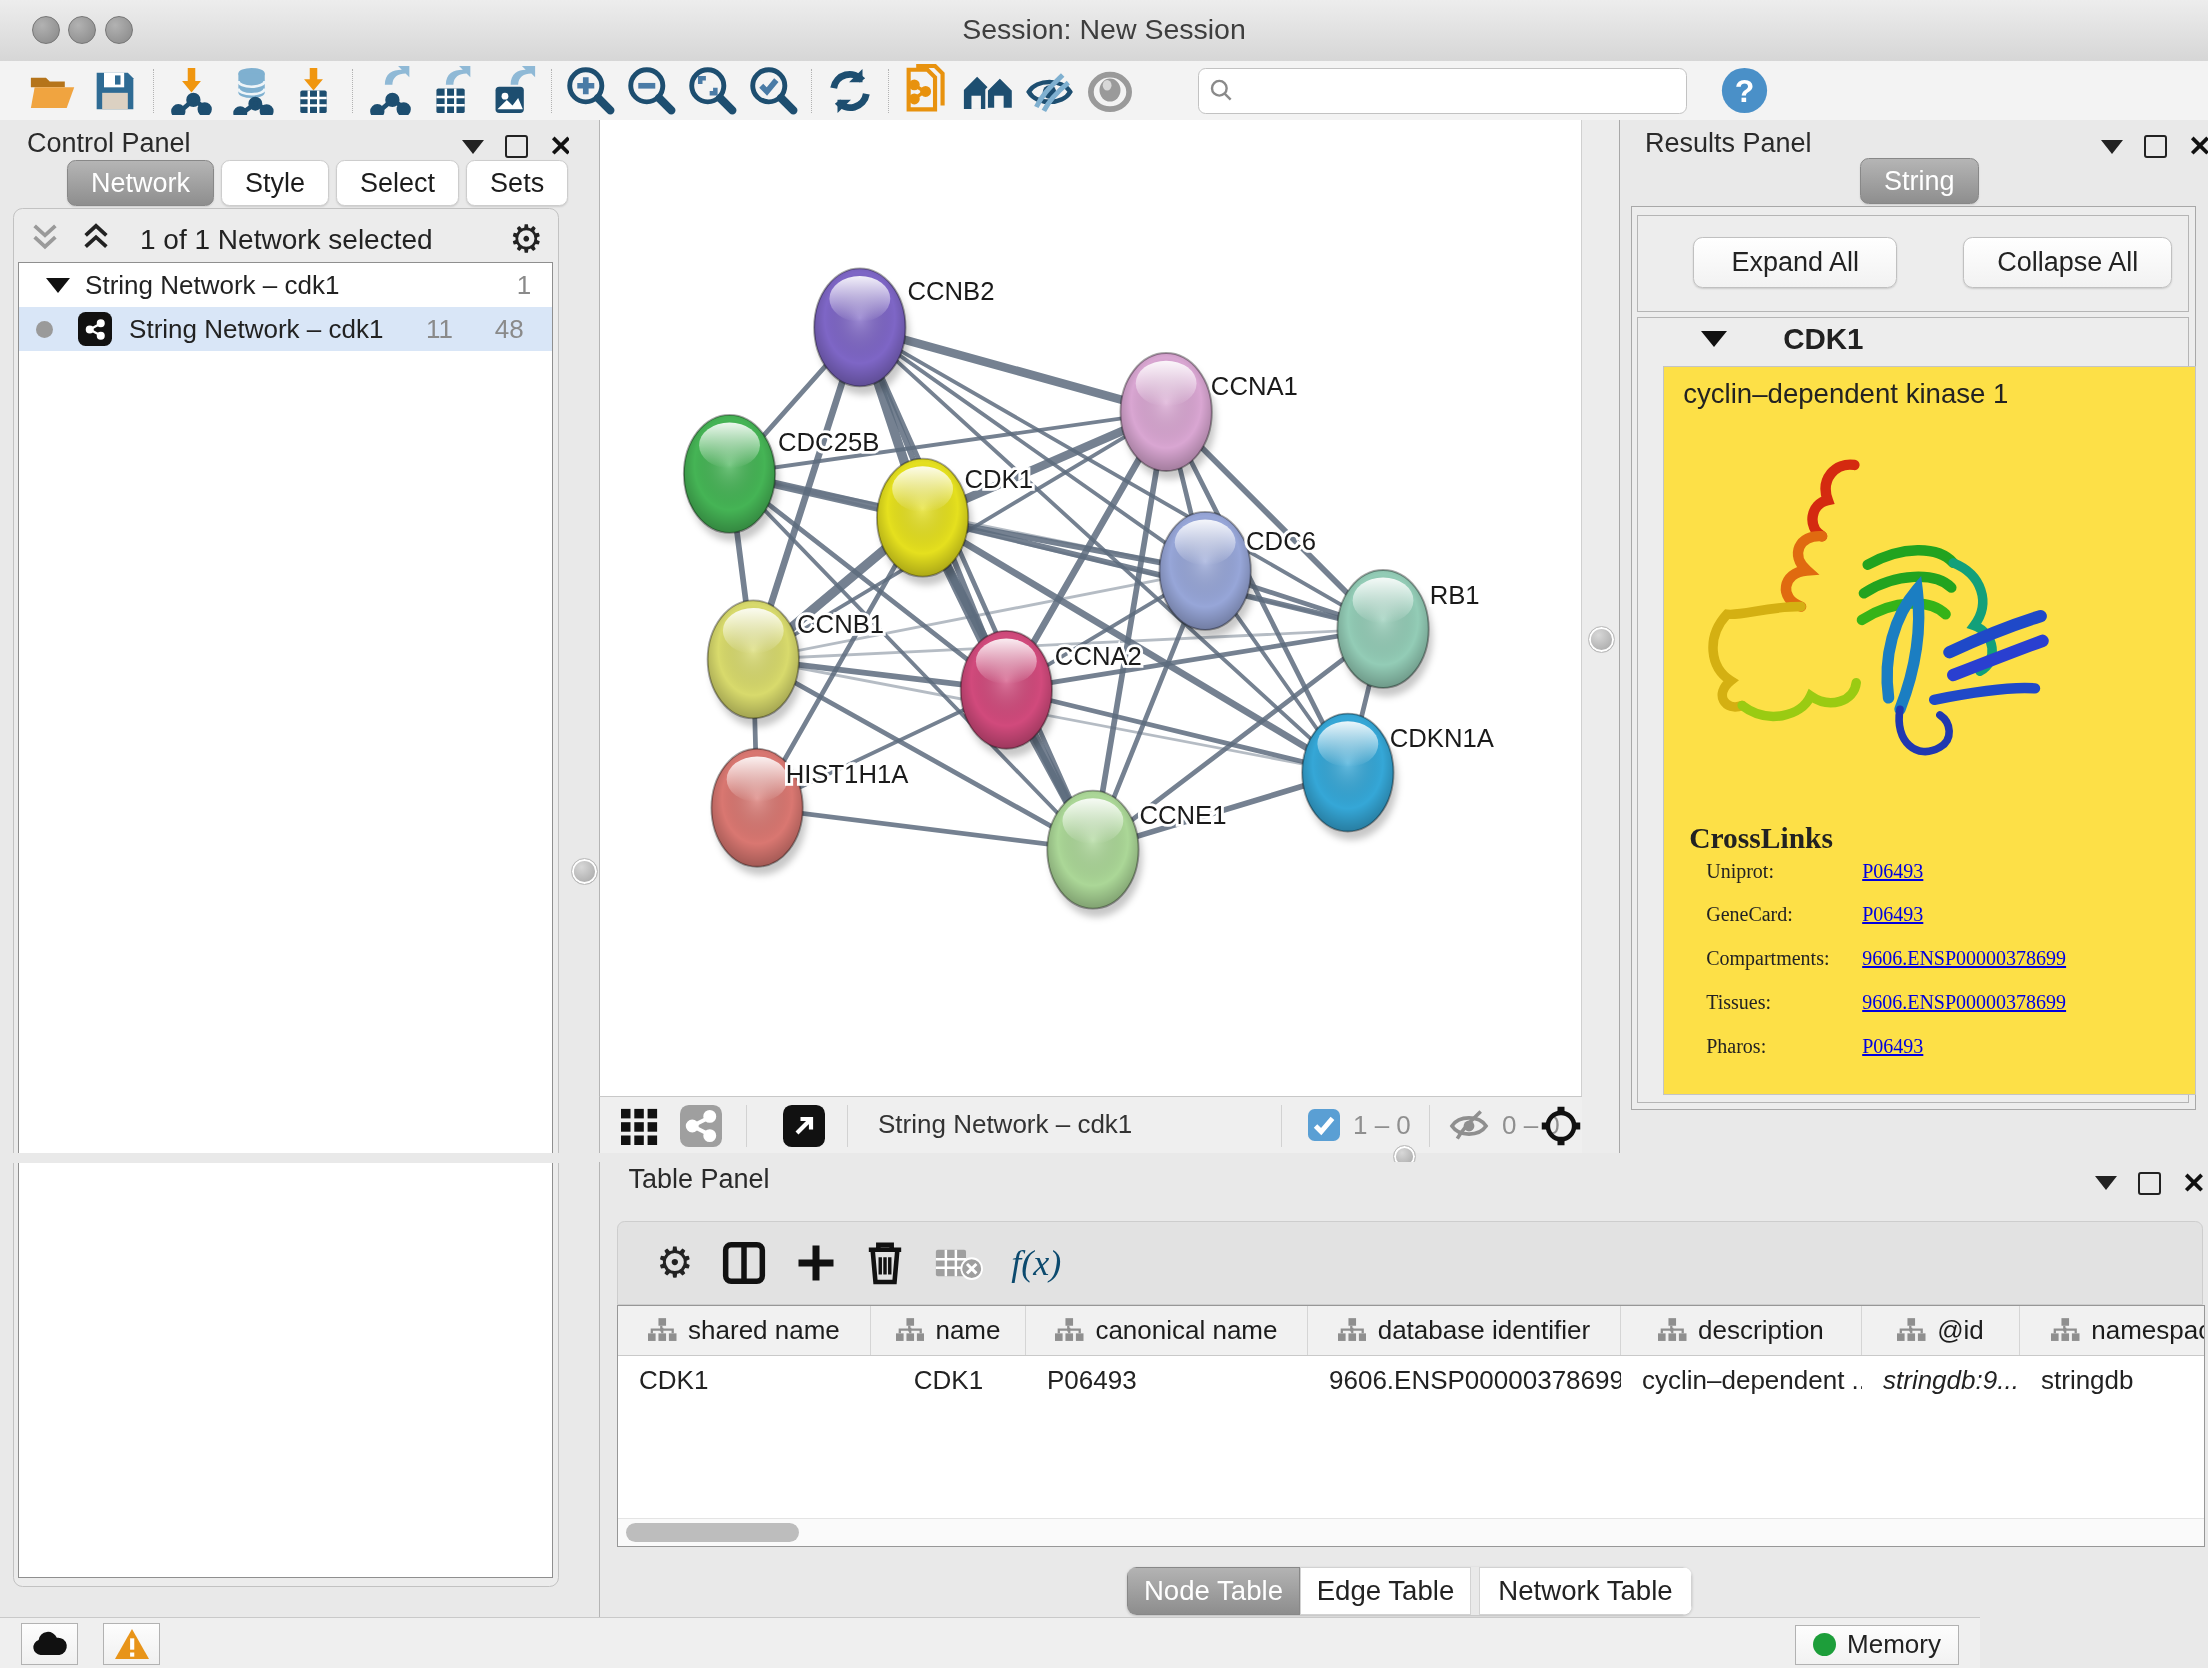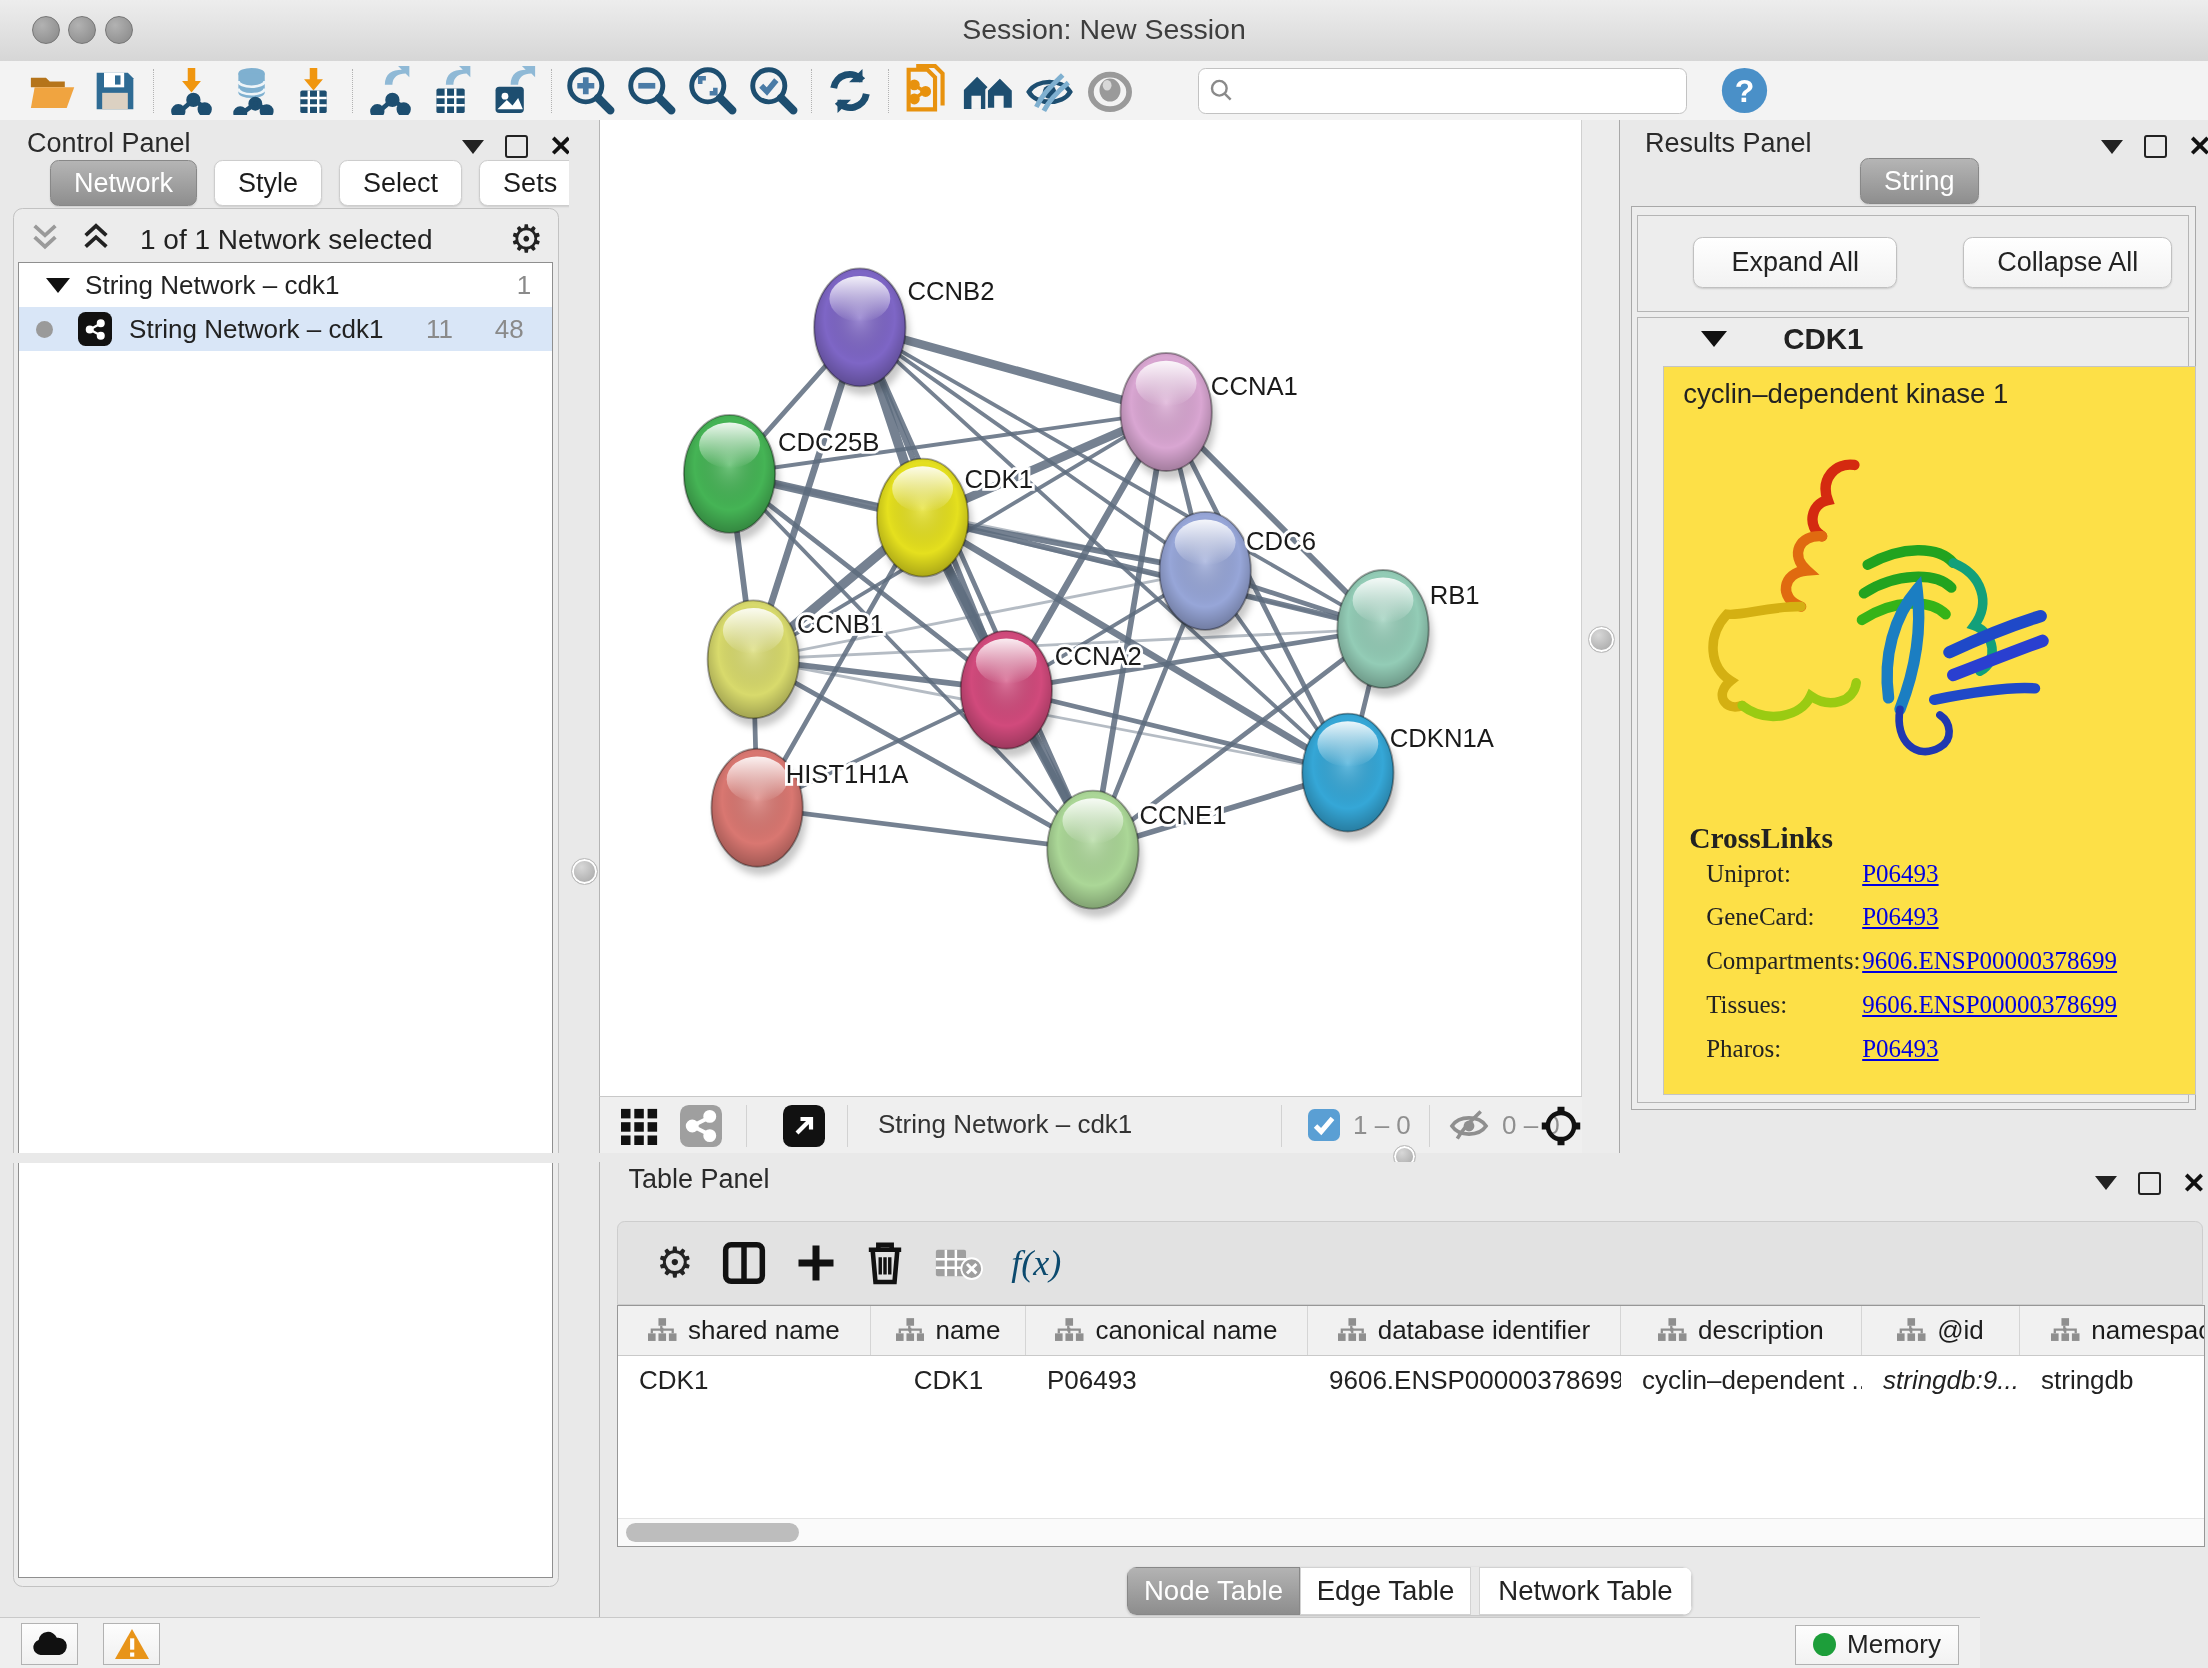--- a/index.html
+++ b/index.html
@@ -39,21 +39,21 @@
 #net-toolbar{left:599px;top:1096px;width:982px;height:57px;background:#efefef;border-top:1.9px solid #c8c8c8;border-left:1.9px solid #b5b5b5}
 .ntsep{position:absolute;top:7.6px;width:0;height:42px;border-left:1.9px solid #d2d2d2}
 .nt-num{position:absolute;top:13.3px;font-size:26px;color:#8f8f8f}
 
 #results-col{left:1619px;top:120px;width:590px;height:1033px;background:#e9e9e9;border-left:1.9px solid #a8a8a8}
 #rp-outer{position:absolute;left:11.4px;top:86px;width:563px;height:902px;background:#ededed;border:1.9px solid #a8a8a8}
 #rp-btnbox{position:absolute;left:4.8px;top:7.6px;width:550px;height:95px;border:1.9px solid #b5b5b5}
 .rp-btn{position:absolute;top:21px;height:49px;background:linear-gradient(#ffffff,#f2f2f2);border:1px solid #c0c0c0;border-radius:9.5px;font-size:27px;display:flex;align-items:center;justify-content:center;box-shadow:0 1px 1.9px rgba(0,0,0,.15)}
 #rp-section{position:absolute;left:4.8px;top:110px;width:550px;height:784px;border:1.9px solid #b5b5b5}
 #rp-inner{position:absolute;left:25px;top:48px;width:531px;height:727px;background:#fde047;border:1.9px solid #c4c4c4;overflow:hidden}
-.cl-row{position:absolute;font-family:"Liberation Serif",serif;font-size:25px}
+.cl-row{position:absolute;font-family:"Liberation Serif",serif;font-size:20px}
 .cl-link{color:#0000e0;text-decoration:underline;font-family:"Liberation Serif",serif}
 
 #hsplit{left:0;top:1153px;width:2208px;height:9.5px;background:#e9e9e9}
 #vsplit{left:569px;top:120px;width:30px;height:1497px;background:#e9e9e9}
 
 #table-panel{left:599px;top:1162px;width:1609px;height:455px;background:#e9e9e9;border-left:1.9px solid #b5b5b5}
 #tp-toolbar{position:absolute;left:17px;top:59px;width:1586px;height:84px;background:#e2e2e2;border:1px solid #cdcdcd;border-radius:7.6px 7.6px 0 0;display:flex;align-items:center;gap:28.5px;padding-left:38px;box-sizing:border-box}
 #tp-table{position:absolute;left:17px;top:143px;width:1586px;height:240px;background:#fff;border:1.9px solid #979797;overflow:hidden}
 #tp-head{display:flex;height:49px;background:#f1f1f1;border-bottom:1.9px solid #c9c9c9}
 .th{display:flex;align-items:center;justify-content:center;gap:11.4px;font-size:26px;color:#1c1c1c;border-right:1px solid #d5d5d5;box-sizing:border-box;flex:0 0 auto;overflow:hidden;white-space:nowrap}
@@ -252,21 +252,21 @@
       </div>
   </div>
 
   <div class="abs" id="control-col">
     <div class="abs ptitle" style="left:27px;top:7.6px">Control Panel</div>
     <div class="phbtns" style="left:462px;top:15px">
       <div class="ph-min"></div>
       <div class="ph-float"></div>
       <div class="ph-close">✕</div>
     </div>
-    <div class="abs" id="cp-tabs" style="left:50px;top:40px;display:flex;gap:17px">
+    <div class="abs" id="cp-tabs" style="left:67px;top:40px;display:flex;gap:7px">
         <div class="tab active">Network</div>
         <div class="tab">Style</div>
         <div class="tab">Select</div>
         <div class="tab">Sets</div>
       </div>
     <div id="cp-box">
       <div class="abs" style="left:15px;top:13.3px;display:flex;gap:19px">
         <svg width="32" height="28.5" viewBox="0 0 17 15">
             <path d="M3 2 l5.5 5 L14 2 M3 8 l5.5 5 L14 8" stroke="#9a9a9a" stroke-width="2" fill="none"></path>
           </svg>

